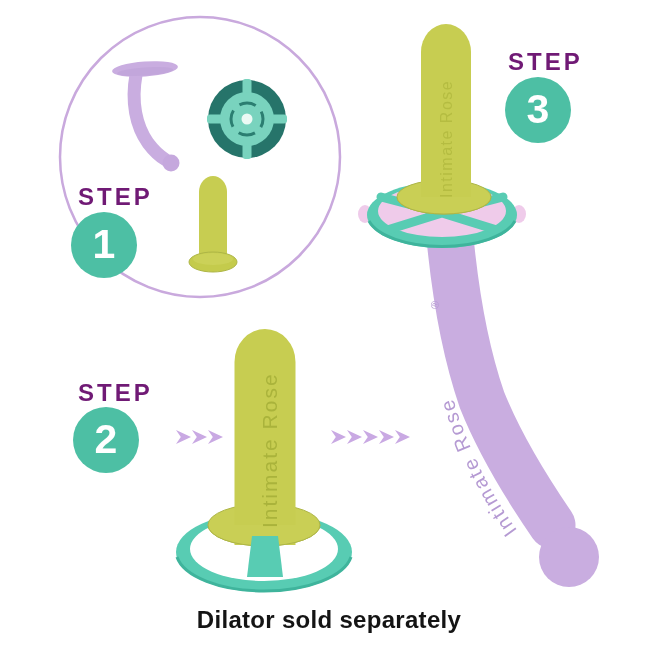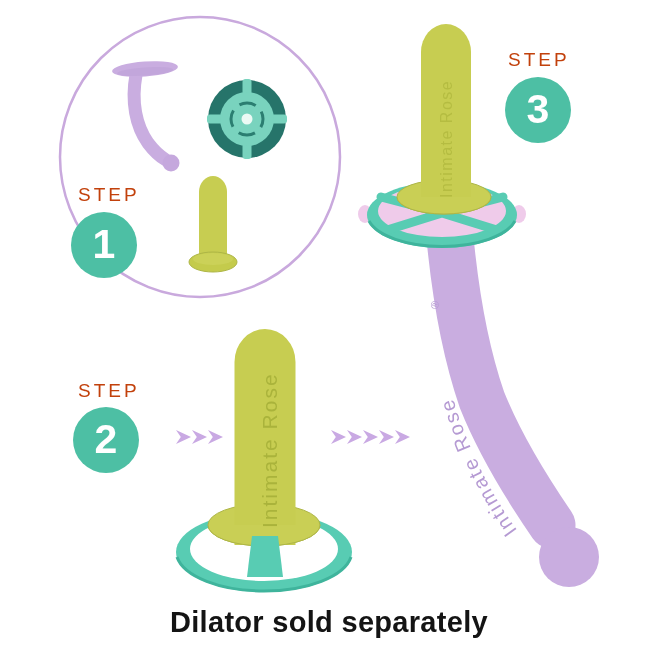--- a/index.html
+++ b/index.html
@@ -1,41 +1,41 @@
 <!DOCTYPE html>
 <html><head>
 <meta charset="utf-8">
 <style>
   html,body{margin:0;padding:0;background:#ffffff;}
   body{width:650px;height:650px;position:relative;overflow:hidden;
        font-family:"Liberation Sans",sans-serif;}
   .stage{position:absolute;inset:0;width:650px;height:650px;}
   svg.art{position:absolute;left:0;top:0;width:650px;height:650px;}
 
-  .step-label{position:absolute;color:#c2410c;font-weight:400;font-size:19px;
+  .step-label{position:absolute;color:#701a75;font-weight:700;font-size:24px;
               letter-spacing:3px;line-height:1;}
   .badge{position:absolute;width:66px;height:66px;border-radius:50%;
          background:#4DBFA4;color:#fff;display:flex;align-items:center;
          justify-content:center;font-size:41px;font-weight:700;padding-bottom:2px;
          box-sizing:border-box;}
   #step1-label{left:78px;top:185px;}
   #step1-badge{left:71px;top:212px;}
   #step2-label{left:78px;top:381px;}
   #step2-badge{left:73px;top:407px;}
   #step3-label{left:508px;top:50px;}
   #step3-badge{left:505px;top:77px;}
 
   .arrows{position:absolute;display:flex;gap:1px;align-items:center;}
   #arrows-left{left:176px;top:430px;}
   #arrows-right{left:331px;top:430px;}
   .chev{width:15px;height:14px;background:#C9A9E3;
         clip-path:polygon(0 0,100% 50%,0 100%,32% 50%);}
 
   .caption{position:absolute;left:8px;right:0;top:606px;text-align:center;
-           font-size:29px;font-weight:700;color:#141414;letter-spacing:.3px;}
+           font-size:24px;font-weight:700;color:#141414;letter-spacing:.3px;}
 </style>
 </head>
 <body>
 
 <div class="stage">
 
   <svg class="art" viewBox="0 0 650 650">
 
     <circle cx="200" cy="157" r="140" fill="none" stroke="#C9A9DD" stroke-width="2.5"></circle>
 

